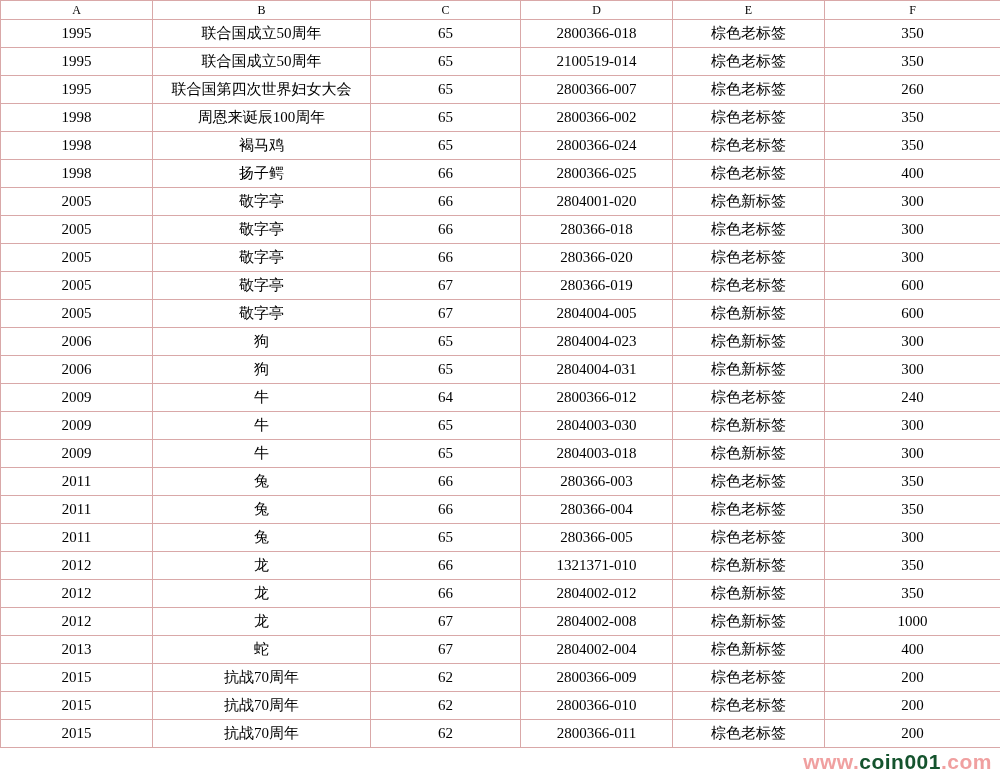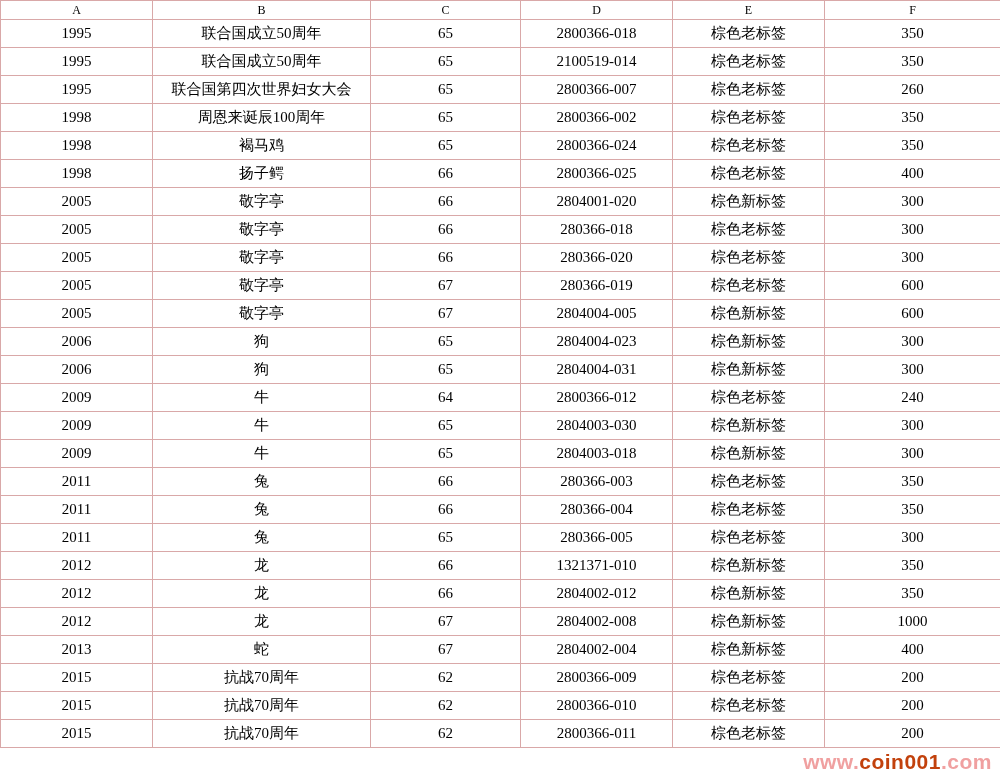--- a/index.html
+++ b/index.html
@@ -62,21 +62,21 @@
     bottom: 2px;
     font-family: "Liberation Sans", sans-serif;
     font-size: 21px;
     font-weight: bold;
     letter-spacing: 0.5px;
     color: #f0a0a0;
     text-shadow: 1px 1px 0 #ffffff;
     pointer-events: none;
   }
   .watermark .wm-dark {
-    color: #c2410c;
+    color: #14532d;
   }
 </style>
 </head>
 <body>
 
 <table class="sheet">
   <colgroup>
     <col class="c-a">
       <col class="c-b">
       <col class="c-c">

